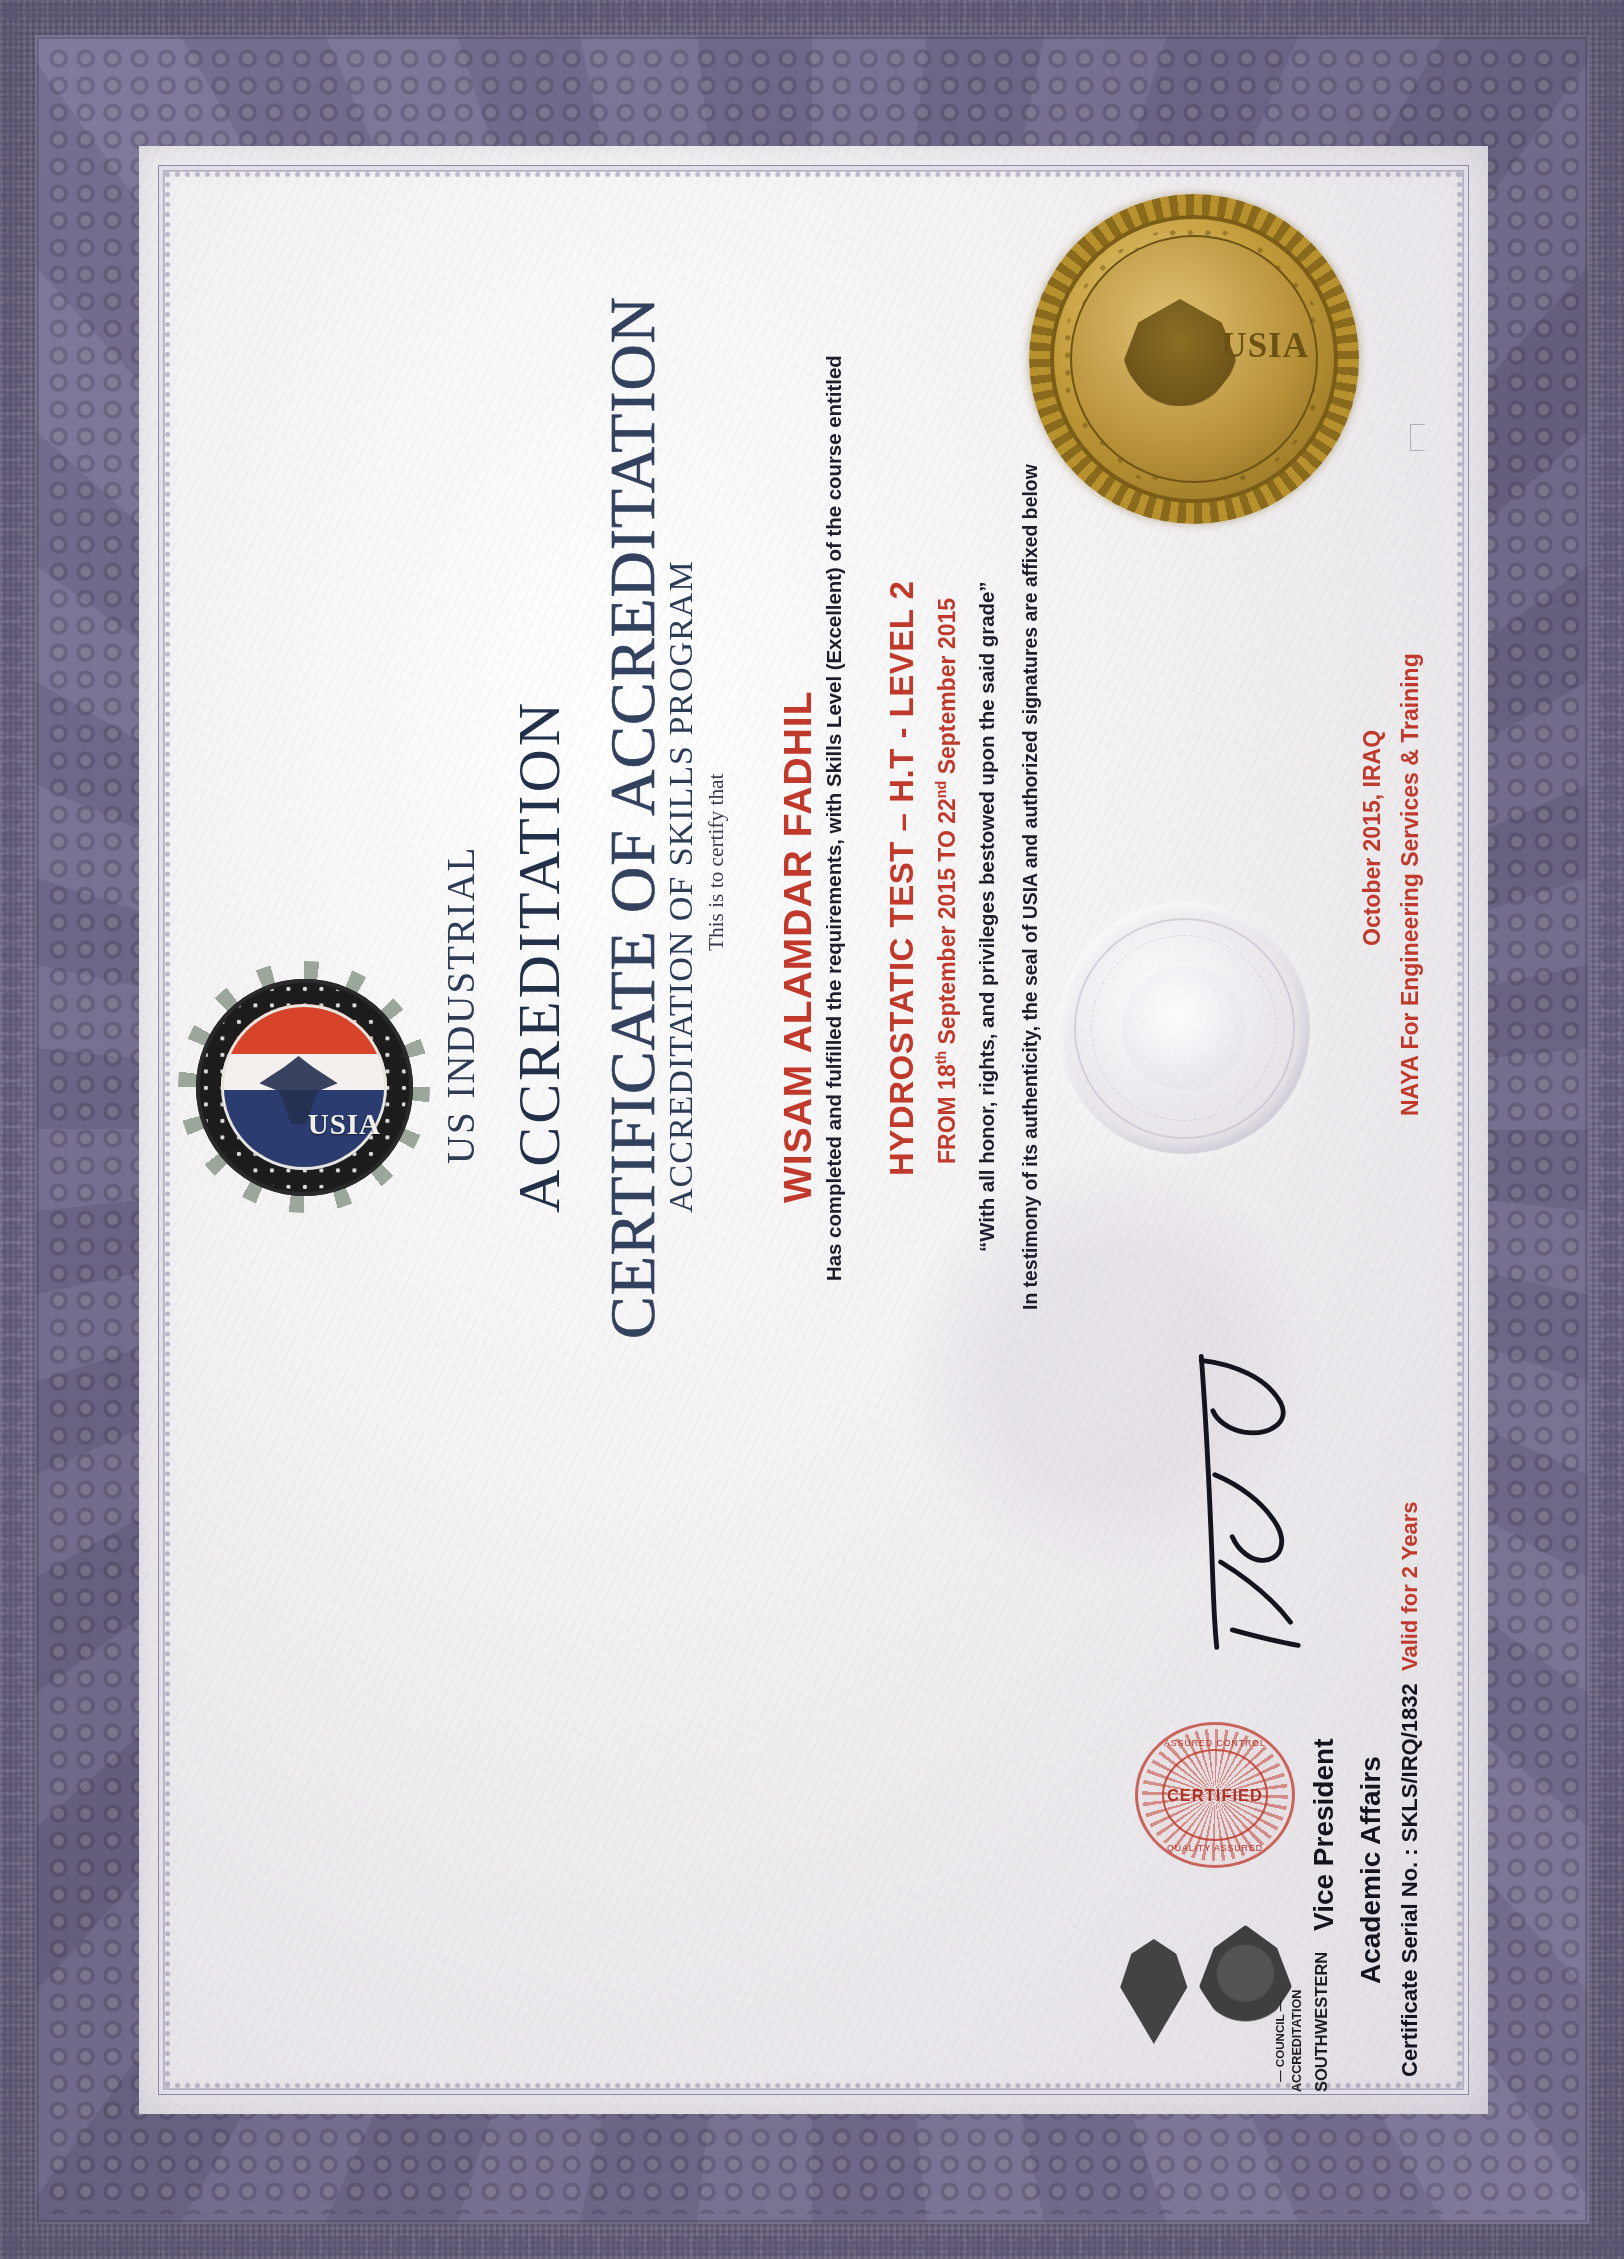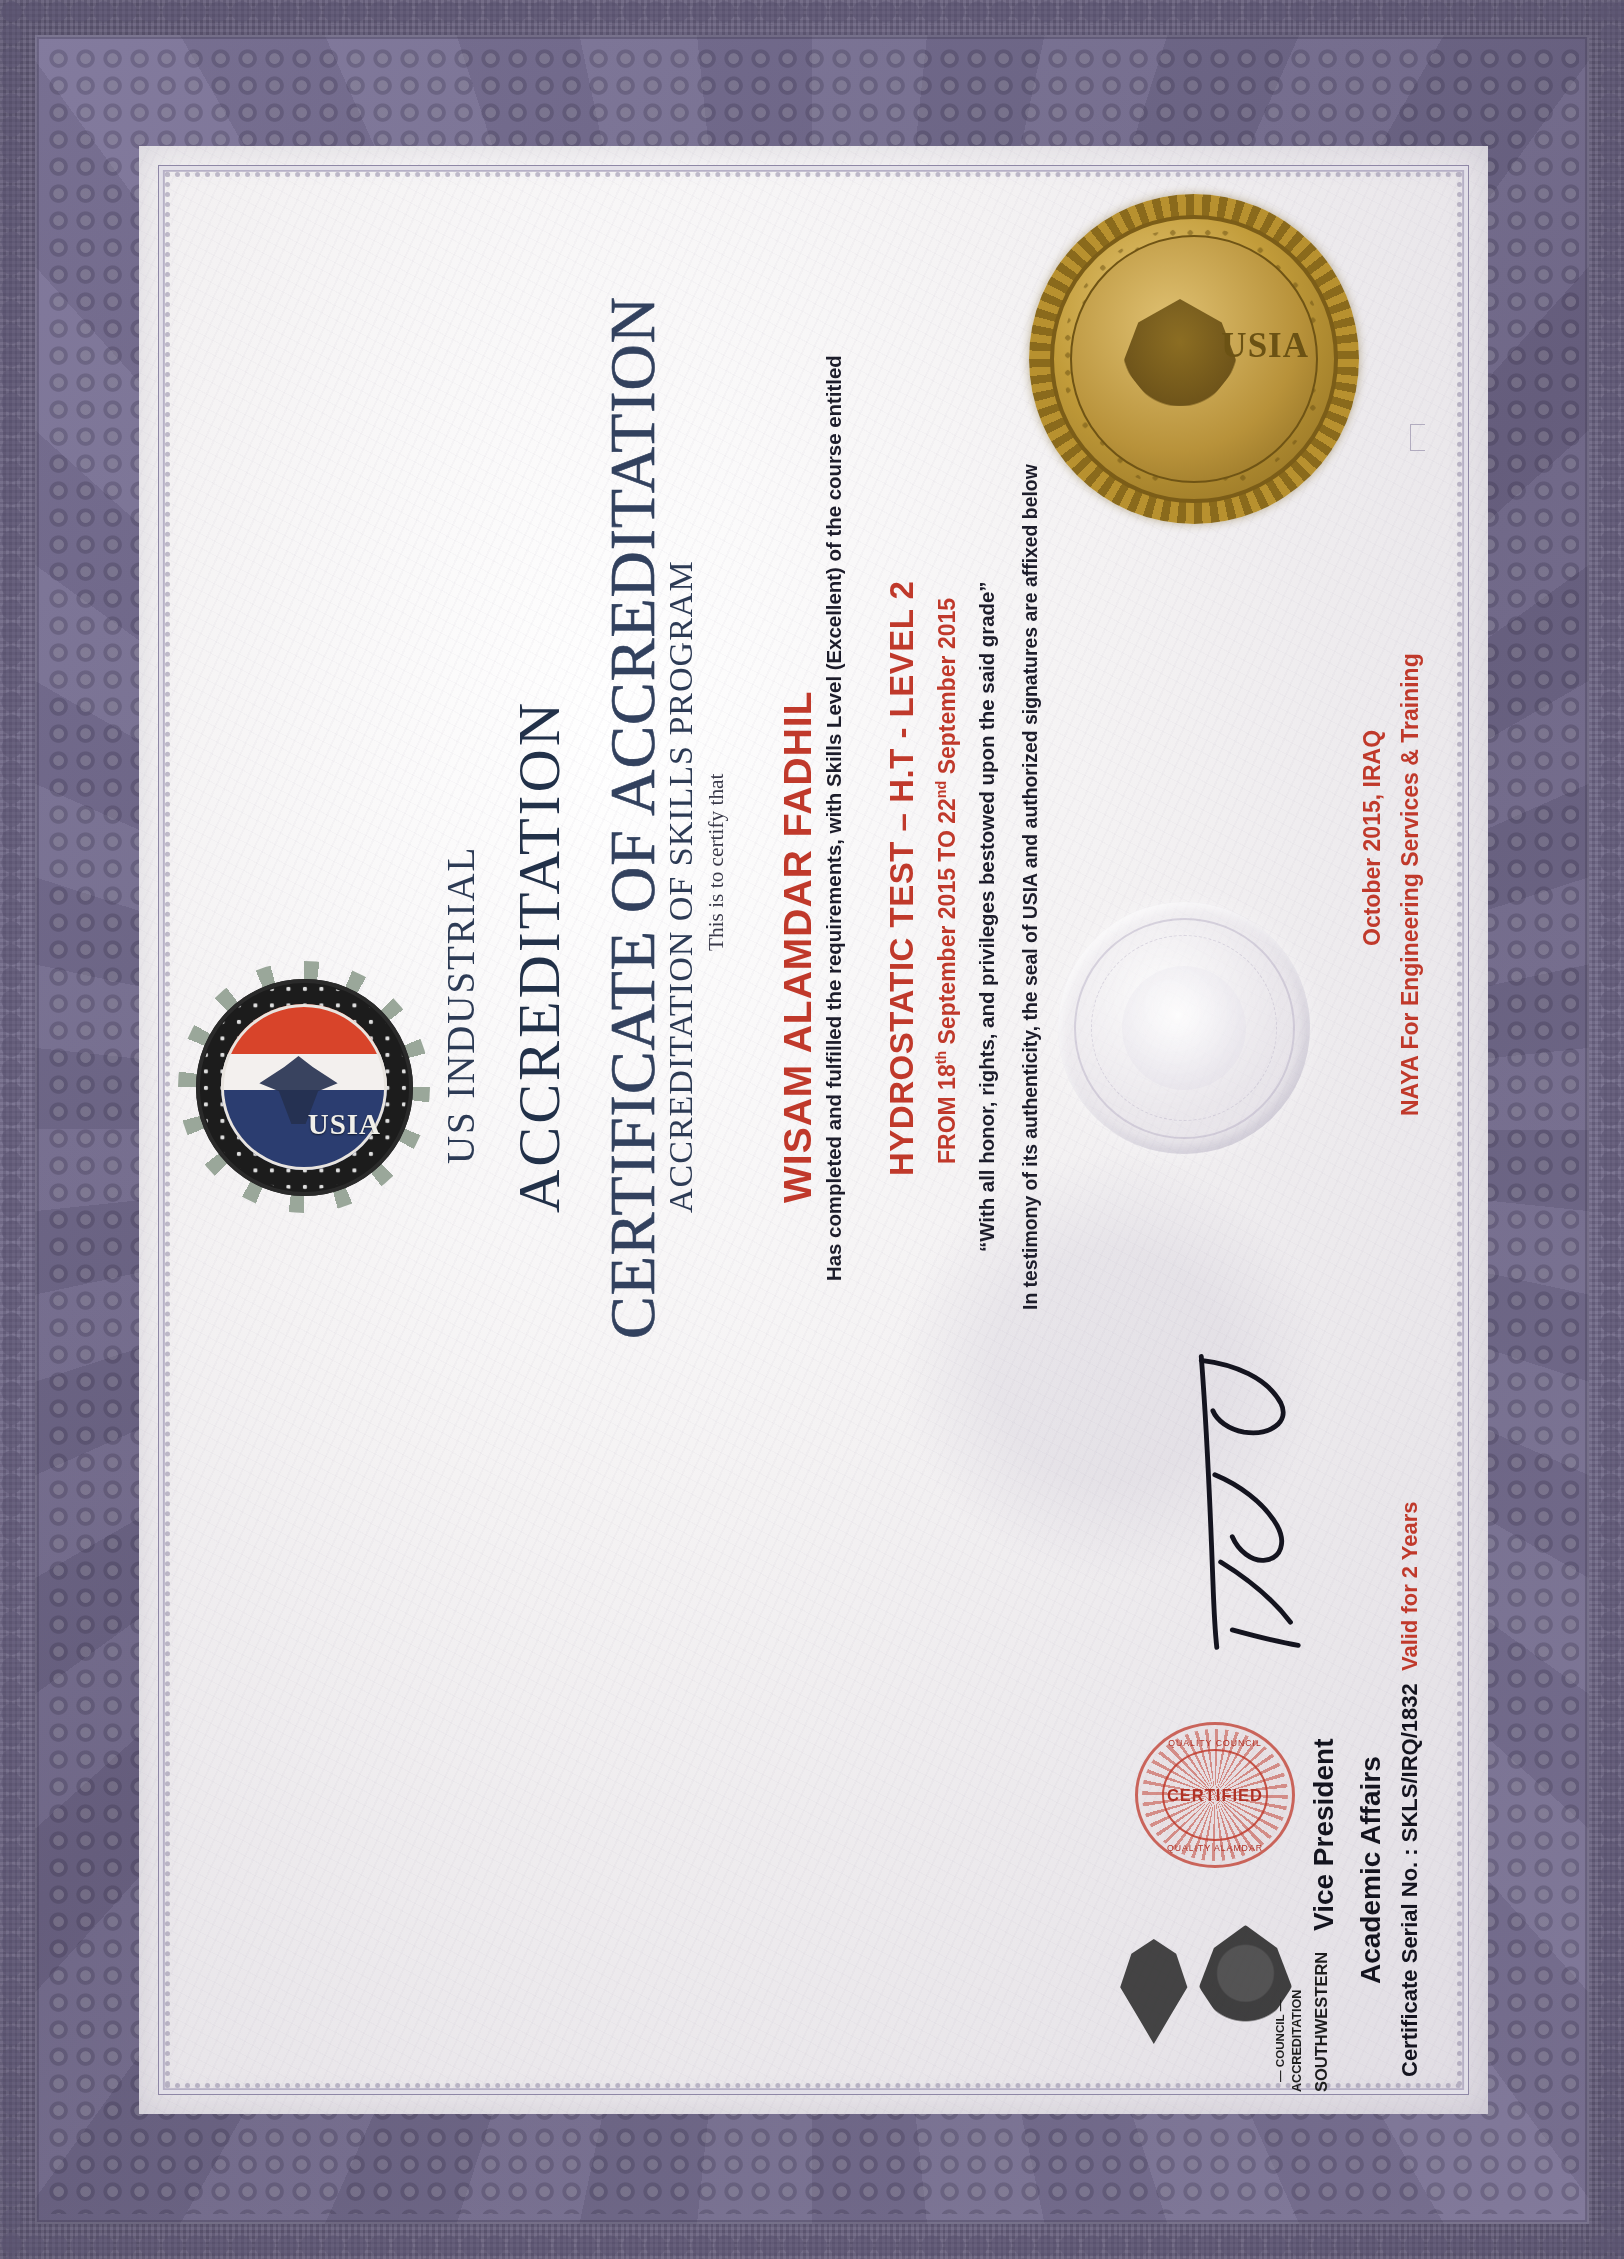--- a/index.html
+++ b/index.html
@@ -486,23 +486,23 @@
   <div class="blind-seal">
     <div class="bs-ring"></div>
     <div class="bs-ring2"></div>
     <div class="bs-core"></div>
   </div>
 
   <div class="red-stamp">
     <div class="outer"></div>
     <div class="rays"></div>
     <div class="inner"></div>
-    <div class="arc top">QUALITY COUNCIL</div>
+    <div class="arc top">ASSURED CONTROL</div>
     <div class="label">CERTIFIED</div>
-    <div class="arc bottom">QUALITY ALAMDAR</div>
+    <div class="arc bottom">QUALITY ASSURED</div>
   </div>
 
   <div class="swac">
     <div class="emblem"></div>
     <div class="emblem2"></div>
     <div class="txt" style="left:206px; top:190px; font-size:16.5px;">SOUTHWESTERN</div>
     <div class="txt" style="left:184px; top:190px; font-size:12.6px;">ACCREDITATION</div>
     <div class="txt" style="left:167px; top:180px; font-size:11.6px;">— COUNCIL —</div>
   </div>
 

